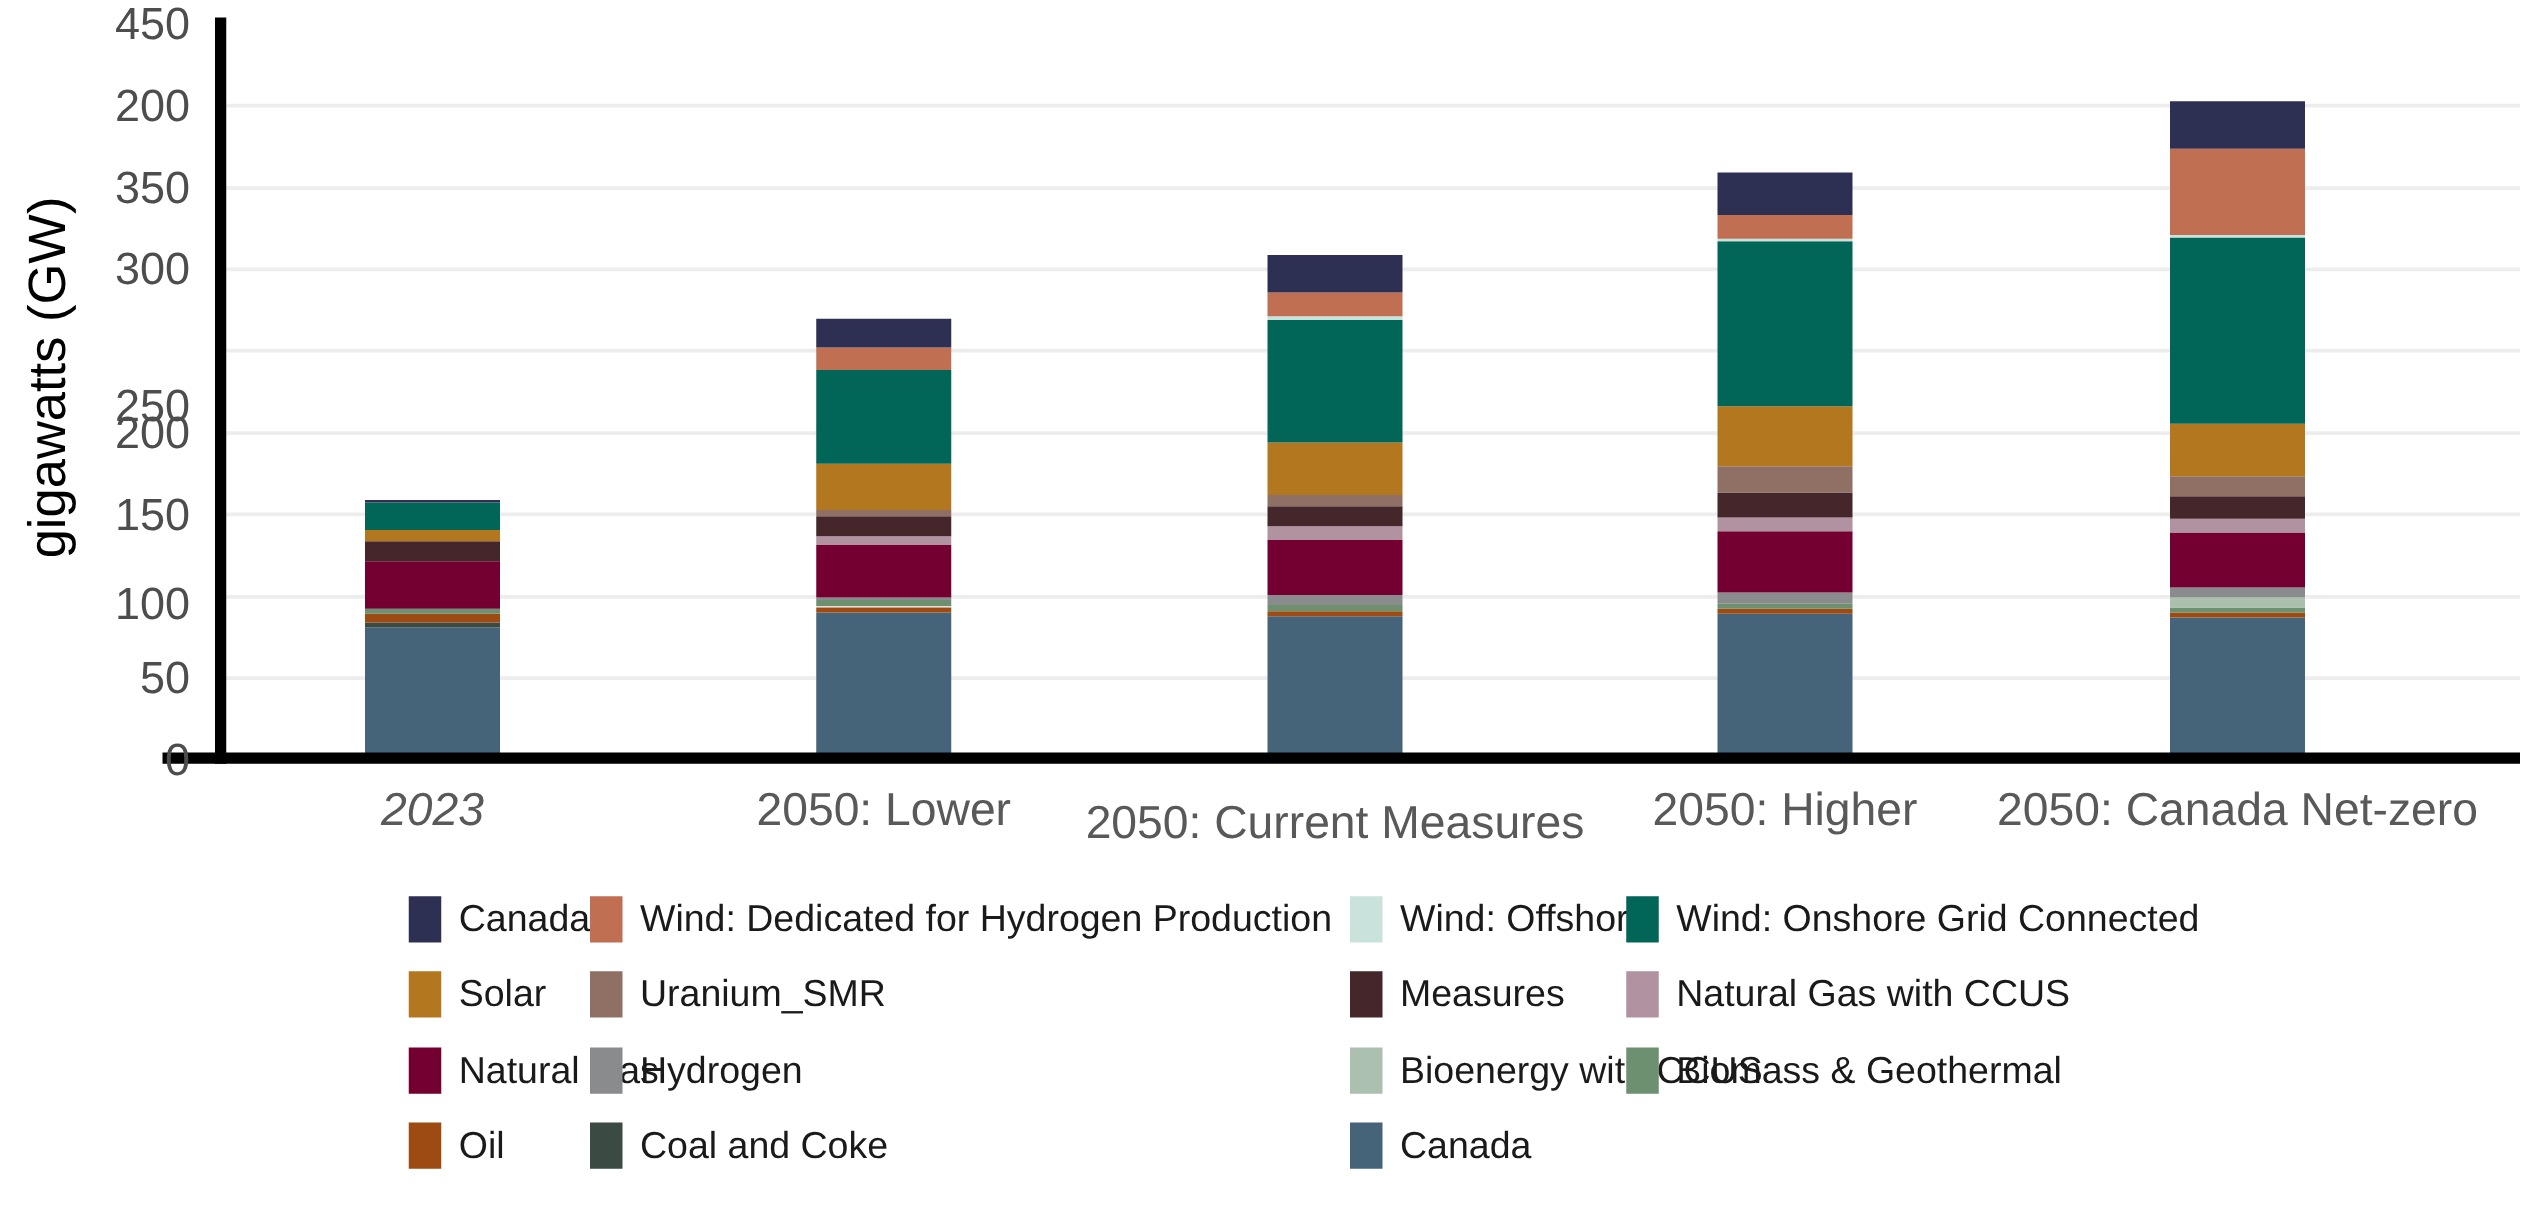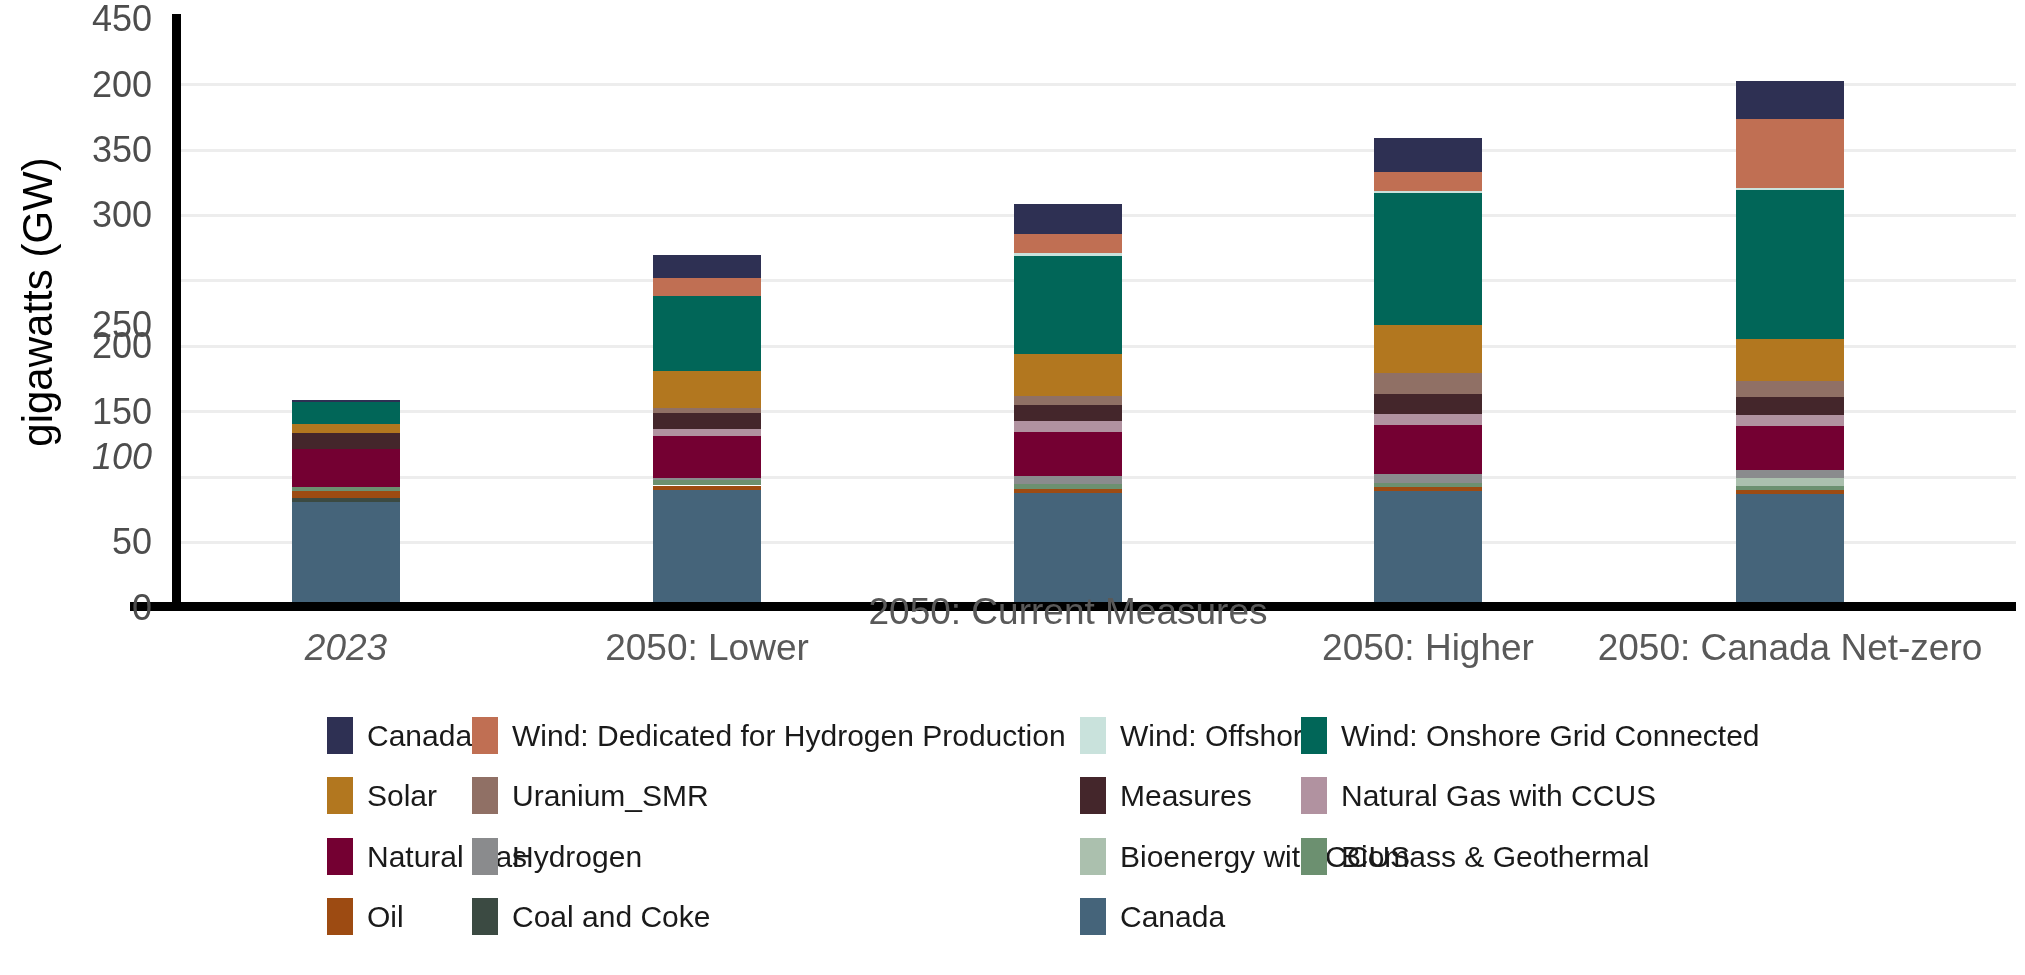--- a/index.html
+++ b/index.html
@@ -106,33 +106,33 @@
         <div class="bar-seg" title="Wind: Offshore: 1.5 GW" style="left: 1736px; width: 108px; top: 187.932px; height: 1.962px; background: rgb(201, 226, 220);"></div>
         <div class="bar-seg" title="Wind: Dedicated for Hydrogen Production: 53 GW" style="left: 1736px; width: 108px; top: 118.608px; height: 69.324px; background: rgb(192, 111, 83);"></div>
         <div class="bar-seg" title="Storage: 28.5 GW" style="left: 1736px; width: 108px; top: 81.33px; height: 37.278px; background: rgb(46, 48, 83);"></div>
       </div>
     </div>
   <div class="axis-line" id="y-axis-line" style="left:172px;top:14px;width:9px;height:597px;"></div>
   <div class="axis-line" id="x-axis-line" style="left:130px;top:602px;width:1886px;height:9px;"></div>
   <div id="yticks">
       <div class="ytick" style="left: 27px; top: 586.8px;">0</div>
       <div class="ytick" style="left: 27px; top: 521.4px;">50</div>
-      <div class="ytick" style="left: 27px; top: 436px; font-style: italic;">100</div>
+      <div class="ytick" style="left: 27px; top: 462px;">100</div>
       <div class="ytick" style="left: 27px; top: 390.6px;">150</div>
       <div class="ytick" style="left: 27px; top: 325.2px;">200</div>
       <div class="ytick" style="left: 27px; top: 259.8px; margin-top: 44px;">250</div>
       <div class="ytick" style="left: 27px; top: 194.4px;">300</div>
       <div class="ytick" style="left: 27px; top: 129px;">350</div>
       <div class="ytick" style="left: 27px; top: 63.6px;">200</div>
       <div class="ytick" style="left: 27px; top: -1.8px;">450</div>
     </div>
   <div id="xlabels">
       <div class="xlabel" style="left: 86px; top: 626px; font-style: italic;">2023</div>
       <div class="xlabel" style="left: 447px; top: 626px;">2050: Lower</div>
-      <div class="xlabel" style="left: 808px; top: 590px;">2050: Current Measures</div>
+      <div class="xlabel" style="left: 808px; top: 636px;">2050: Current Measures</div>
       <div class="xlabel" style="left: 1168px; top: 626px;">2050: Higher</div>
       <div class="xlabel" style="left: 1530px; top: 626px;">2050: Canada Net-zero</div>
     </div>
   <div id="legend">
       <div class="legend-item" style="left: 327px; top: 717px;">
         <span class="legend-swatch" style="background: rgb(46, 48, 83);"></span>
         <span class="legend-text">Canada</span>
       </div>
       <div class="legend-item" style="left: 327px; top: 777px;">
         <span class="legend-swatch" style="background: rgb(178, 119, 31);"></span>

